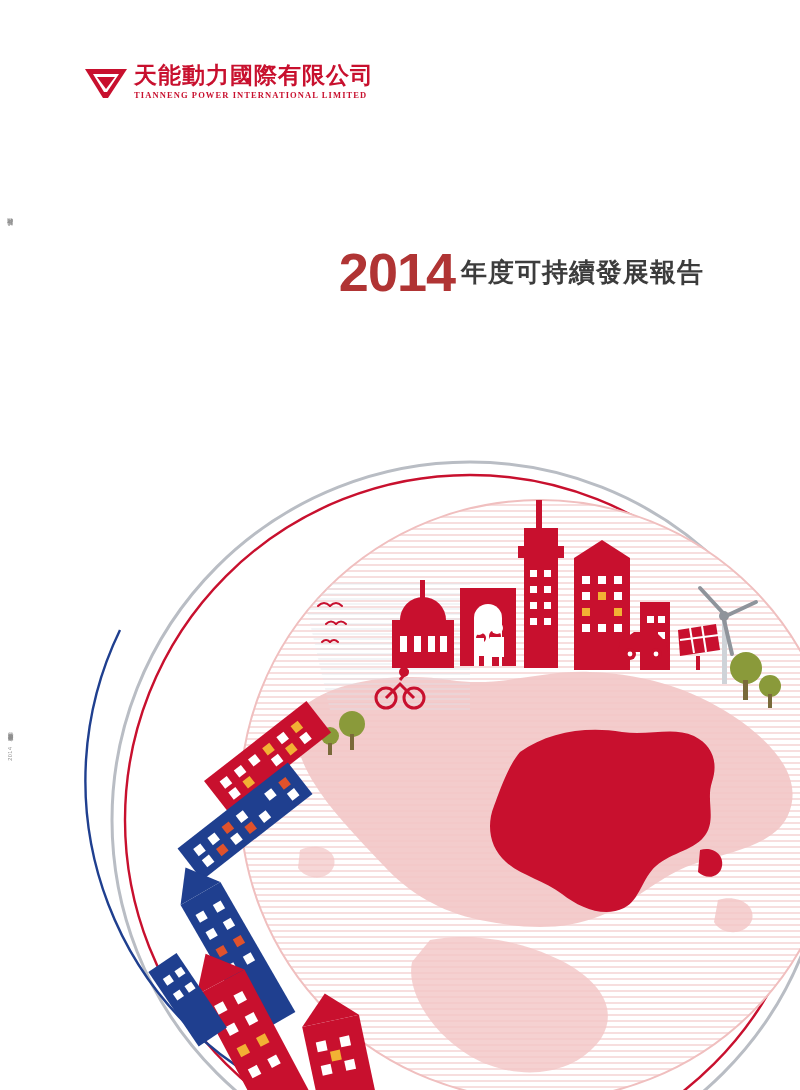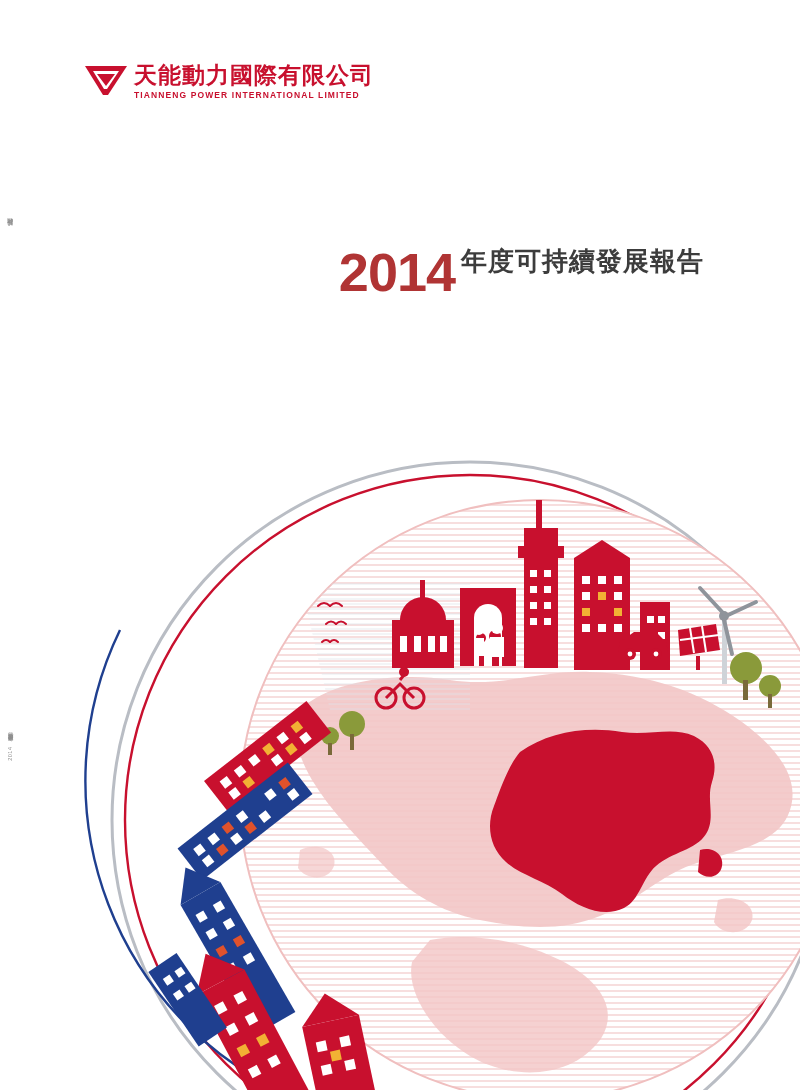--- a/index.html
+++ b/index.html
@@ -17,21 +17,21 @@
     background: #ffffff;
     overflow: hidden;
   }
 
   
   .logo-block {
     position: absolute;
     left: 84px;
     top: 62px;
     display: flex;
-    align-items: flex-start;
+    align-items: flex-end;
   }
   .logo-mark {
     width: 44px;
     height: 36px;
     margin-right: 6px;
     flex: none;
   }
   .logo-text {
     display: flex;
     flex-direction: column;
@@ -40,37 +40,37 @@
   .logo-cn {
     font-family: "DejaVu Sans", sans-serif;
     font-size: 23px;
     font-weight: bold;
     color: #c8102e;
     letter-spacing: 1px;
     line-height: 26px;
     white-space: nowrap;
   }
   .logo-en {
-    font-family: Liberation Sans, sans-serif;
+    font-family: Liberation Serif, serif;
     font-size: 8.5px;
     font-weight: bold;
     color: #c8102e;
     letter-spacing: 1.1px;
     line-height: 12px;
     white-space: nowrap;
     margin-top: 1px;
   }
 
   
   .title-block {
     position: absolute;
     right: 96px;
     top: 246px;
     display: flex;
-    align-items: flex-start;
+    align-items: center;
   }
   .title-year {
     font-family: "Liberation Sans", sans-serif;
     font-size: 54px;
     font-weight: bold;
     color: #b03434;
     line-height: 52px;
     letter-spacing: -1px;
     margin-right: 6px;
   }

